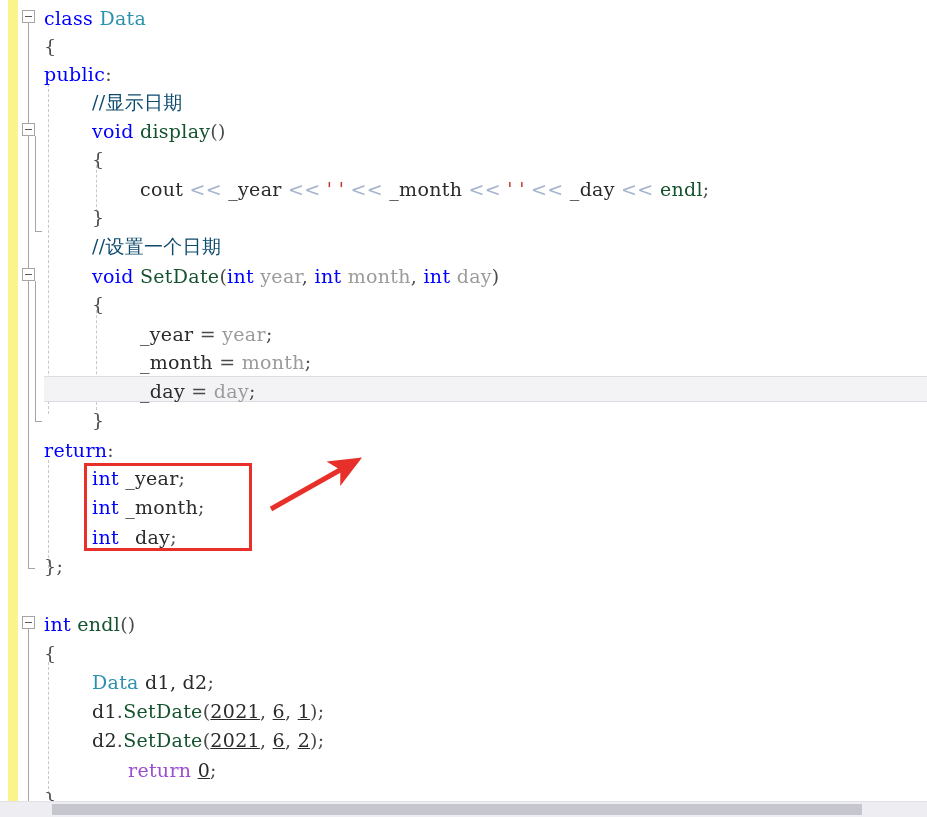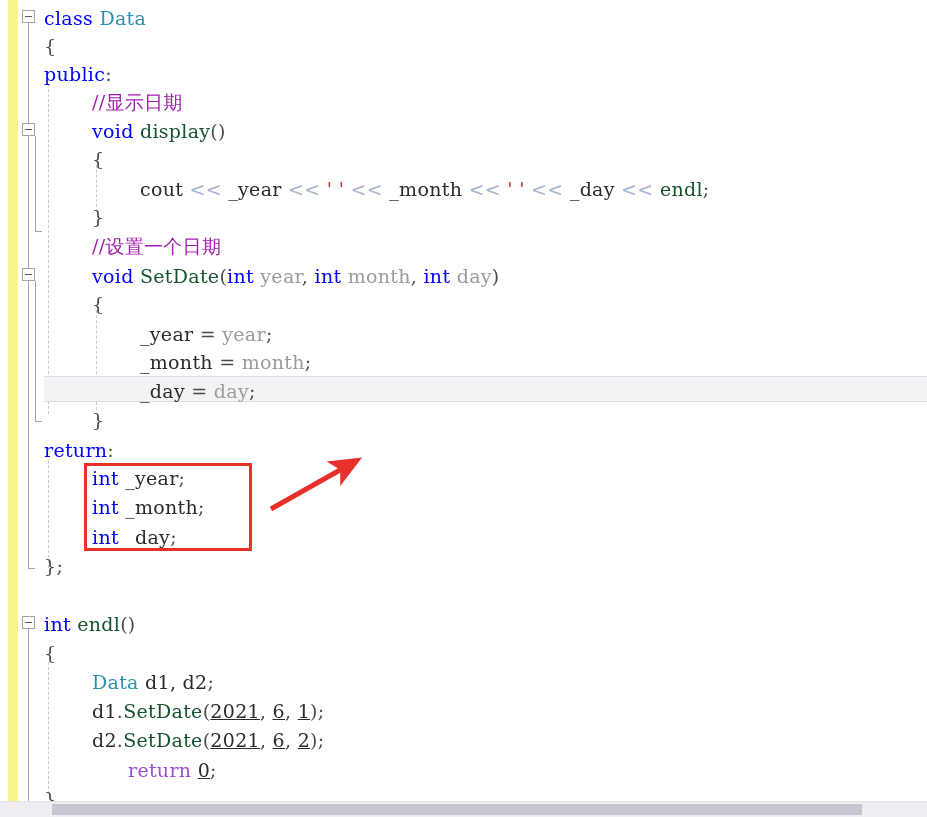--- a/index.html
+++ b/index.html
@@ -103,21 +103,21 @@
     box-sizing: border-box;
     background: #f3f3f5;
     border-top: 1px solid #dcdce2;
     border-bottom: 1px solid #dcdce2;
   }
 
   
   .kw      { color: #0000ff; }   
   .type    { color: #2b91af; }   
   .fn      { color: #14532d; }   
-  .cmt     { color: #a21caf; margin-top: 46px; }   
+  .cmt     { color: #0c4a6e; margin-top: 46px; }   
   .op      { color: #a7b4cd; }   
   .str     { color: #c0392b; }   
   .ident   { color: #9b9b9b; }   
   .ctrl    { color: #9b4fd0; margin-left: 36px; }   
   .plain   { color: #2b2b2b; }
   .punct   { color: #4a4a4a; }
   .num     { color: #2b2b2b; text-decoration: underline; }
 
   
   .anno-box {

